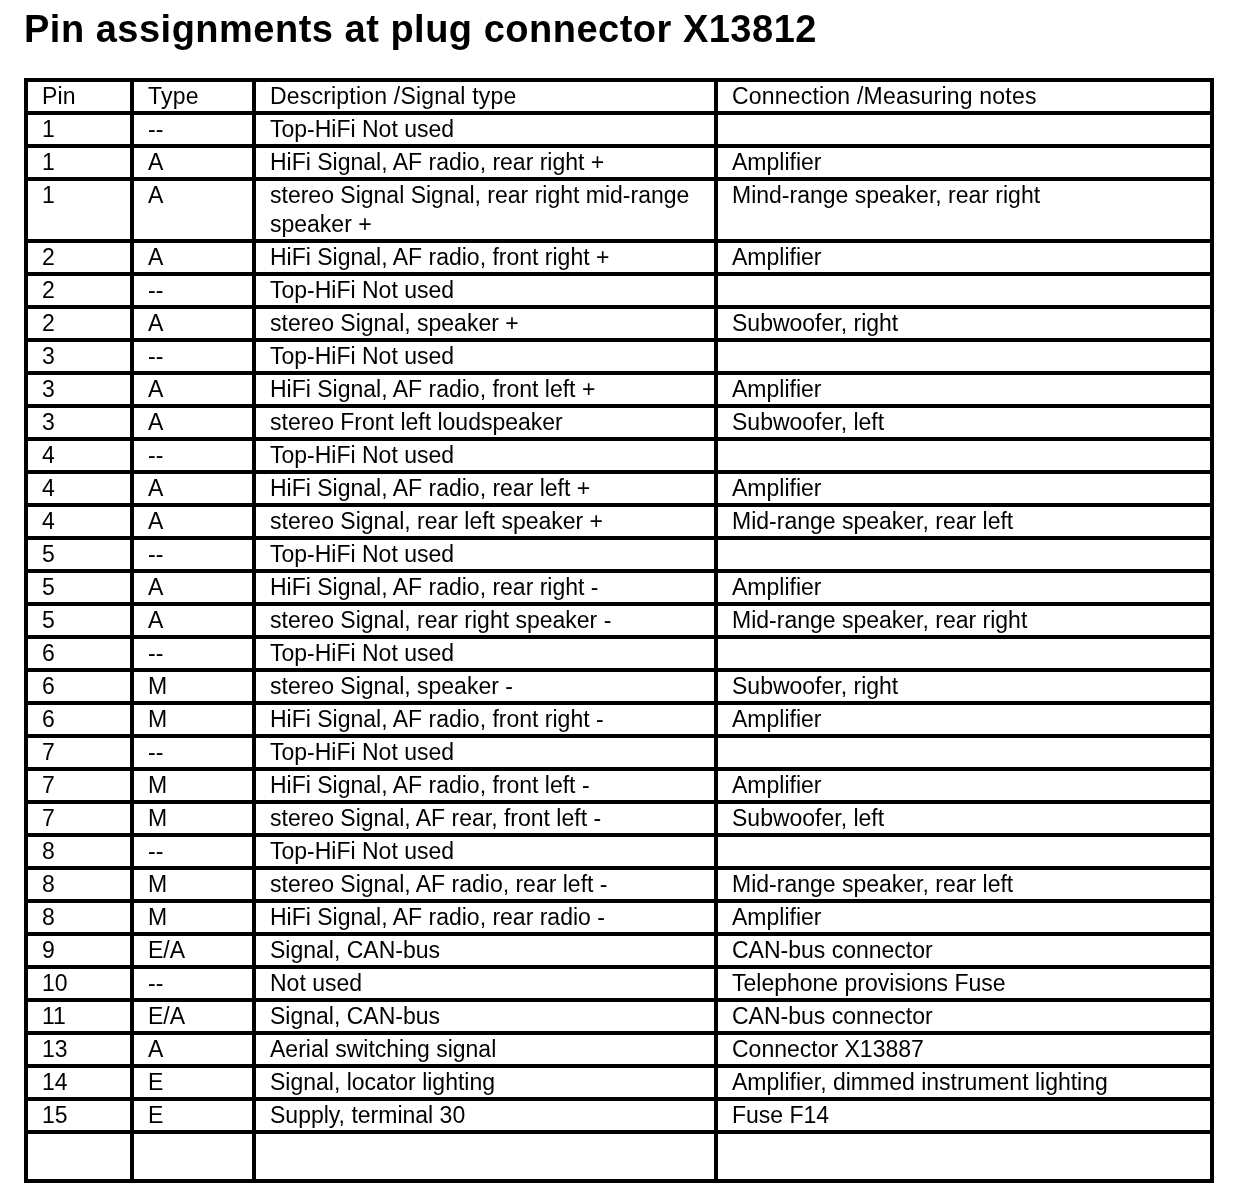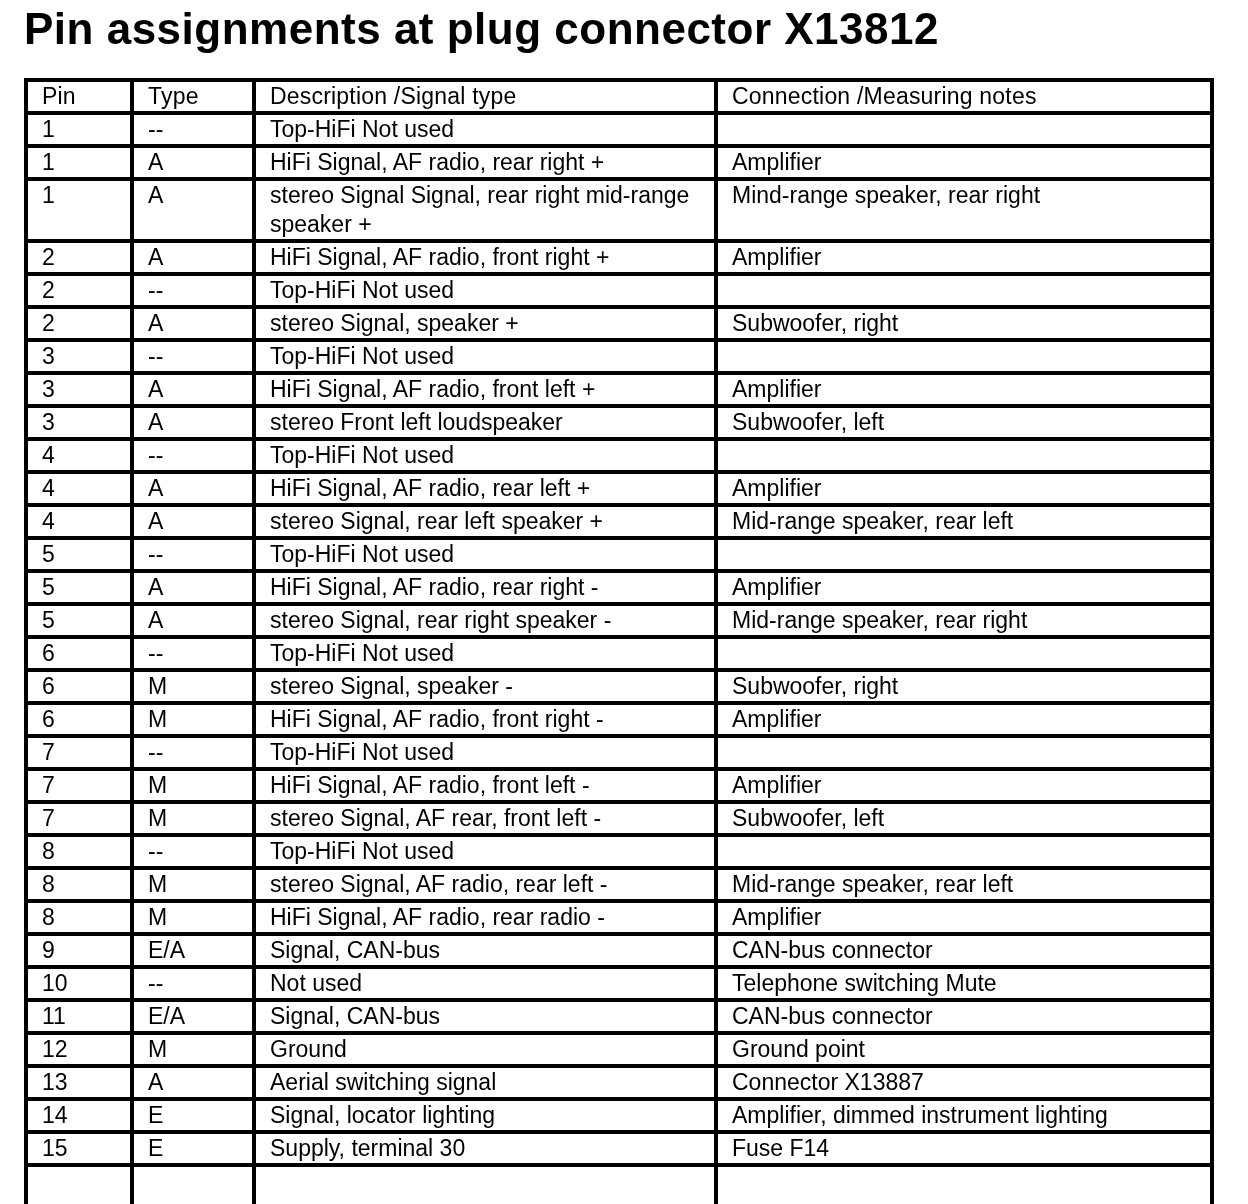--- a/index.html
+++ b/index.html
@@ -7,21 +7,21 @@
     padding: 0;
     width: 1248px;
     height: 1204px;
     overflow: hidden;
     background: #ffffff;
     color: #000000;
     font-family: "Liberation Sans", sans-serif;
   }
   .page-title {
     margin: 6px 0 0 24px;
-    font-size: 44px;
+    font-size: 38px;
     line-height: 46px;
     font-weight: bold;
     letter-spacing: 0.5px;
     white-space: nowrap;
   }
   table.pin-table {
     border-collapse: collapse;
     table-layout: fixed;
     margin: 26px 0 0 24px;
     width: 1186px;
@@ -215,35 +215,29 @@
       <tr>
     <td>9</td>
     <td>E/A</td>
     <td>Signal, CAN-bus</td>
     <td>CAN-bus connector</td>
   </tr>
       <tr>
     <td>10</td>
     <td>--</td>
     <td>Not used</td>
-    <td>Telephone switching Mute</td>
+    <td>Telephone provisions Fuse</td>
   </tr>
       <tr>
     <td>11</td>
     <td>E/A</td>
     <td>Signal, CAN-bus</td>
     <td>CAN-bus connector</td>
   </tr>
       <tr>
-    <td>12</td>
-    <td>M</td>
-    <td>Ground</td>
-    <td>Ground point</td>
-  </tr>
-      <tr>
     <td>13</td>
     <td>A</td>
     <td>Aerial switching signal</td>
     <td>Connector X13887</td>
   </tr>
       <tr>
     <td>14</td>
     <td>E</td>
     <td>Signal, locator lighting</td>
     <td>Amplifier, dimmed instrument lighting</td>

